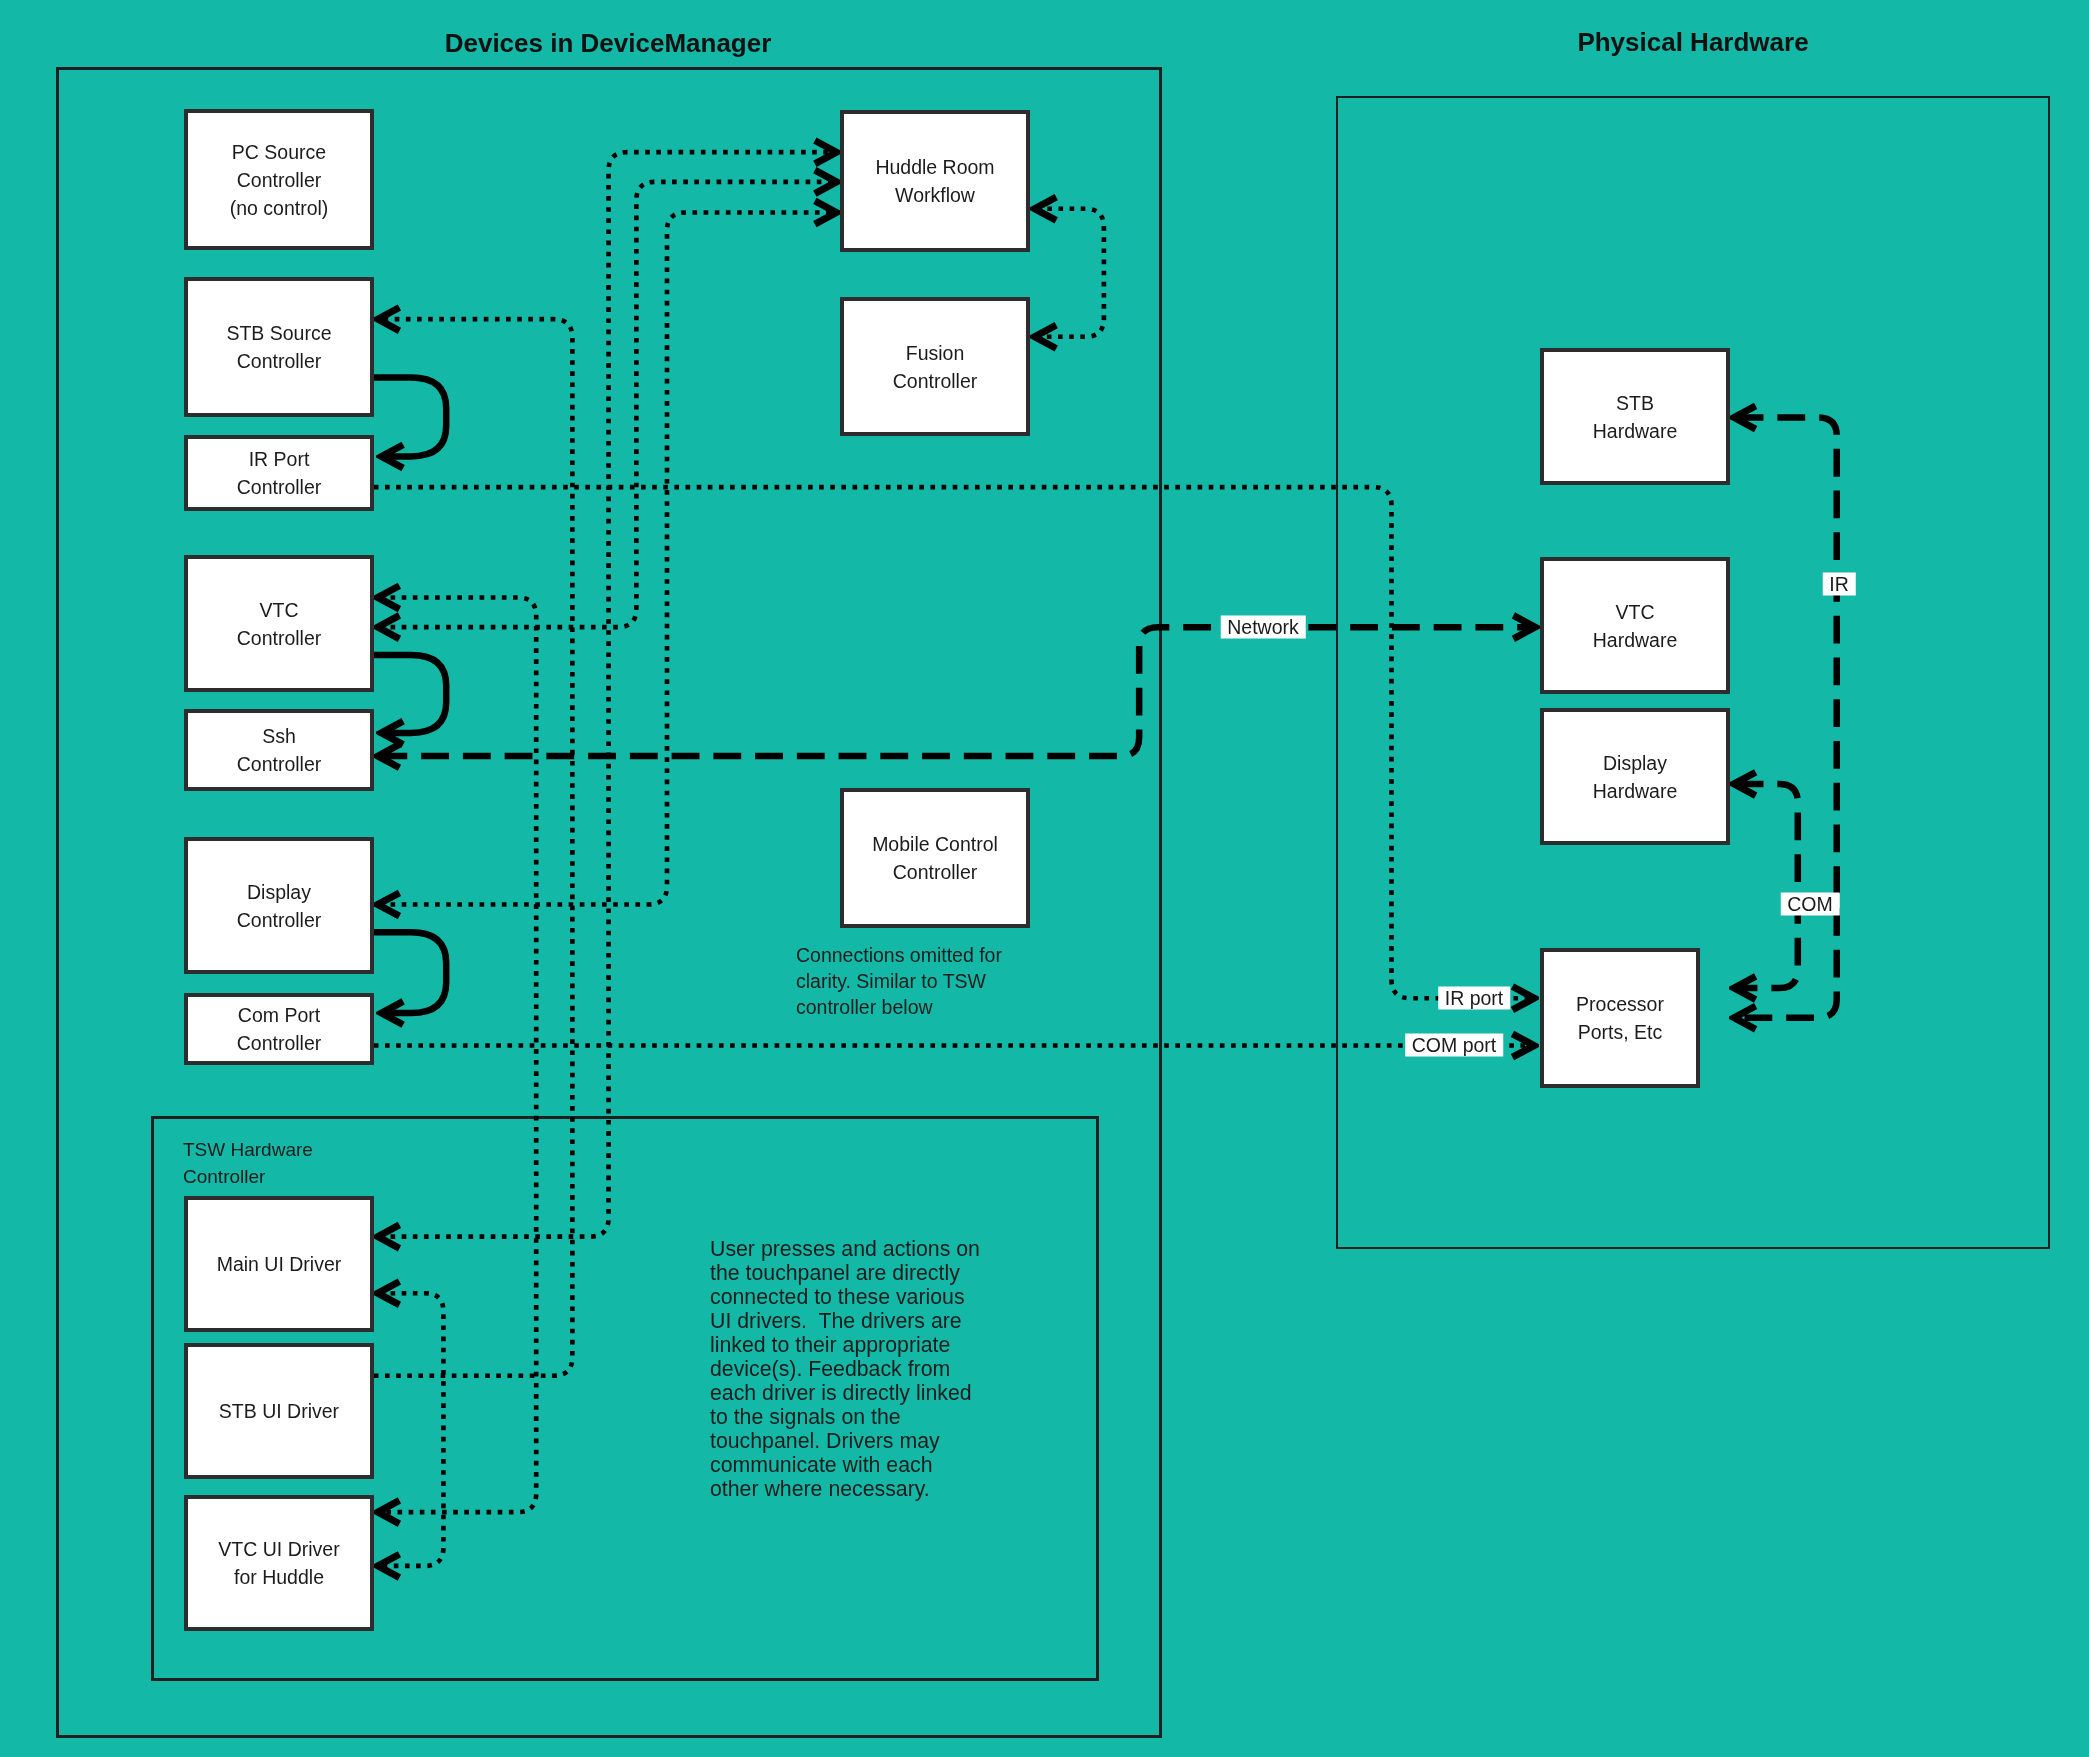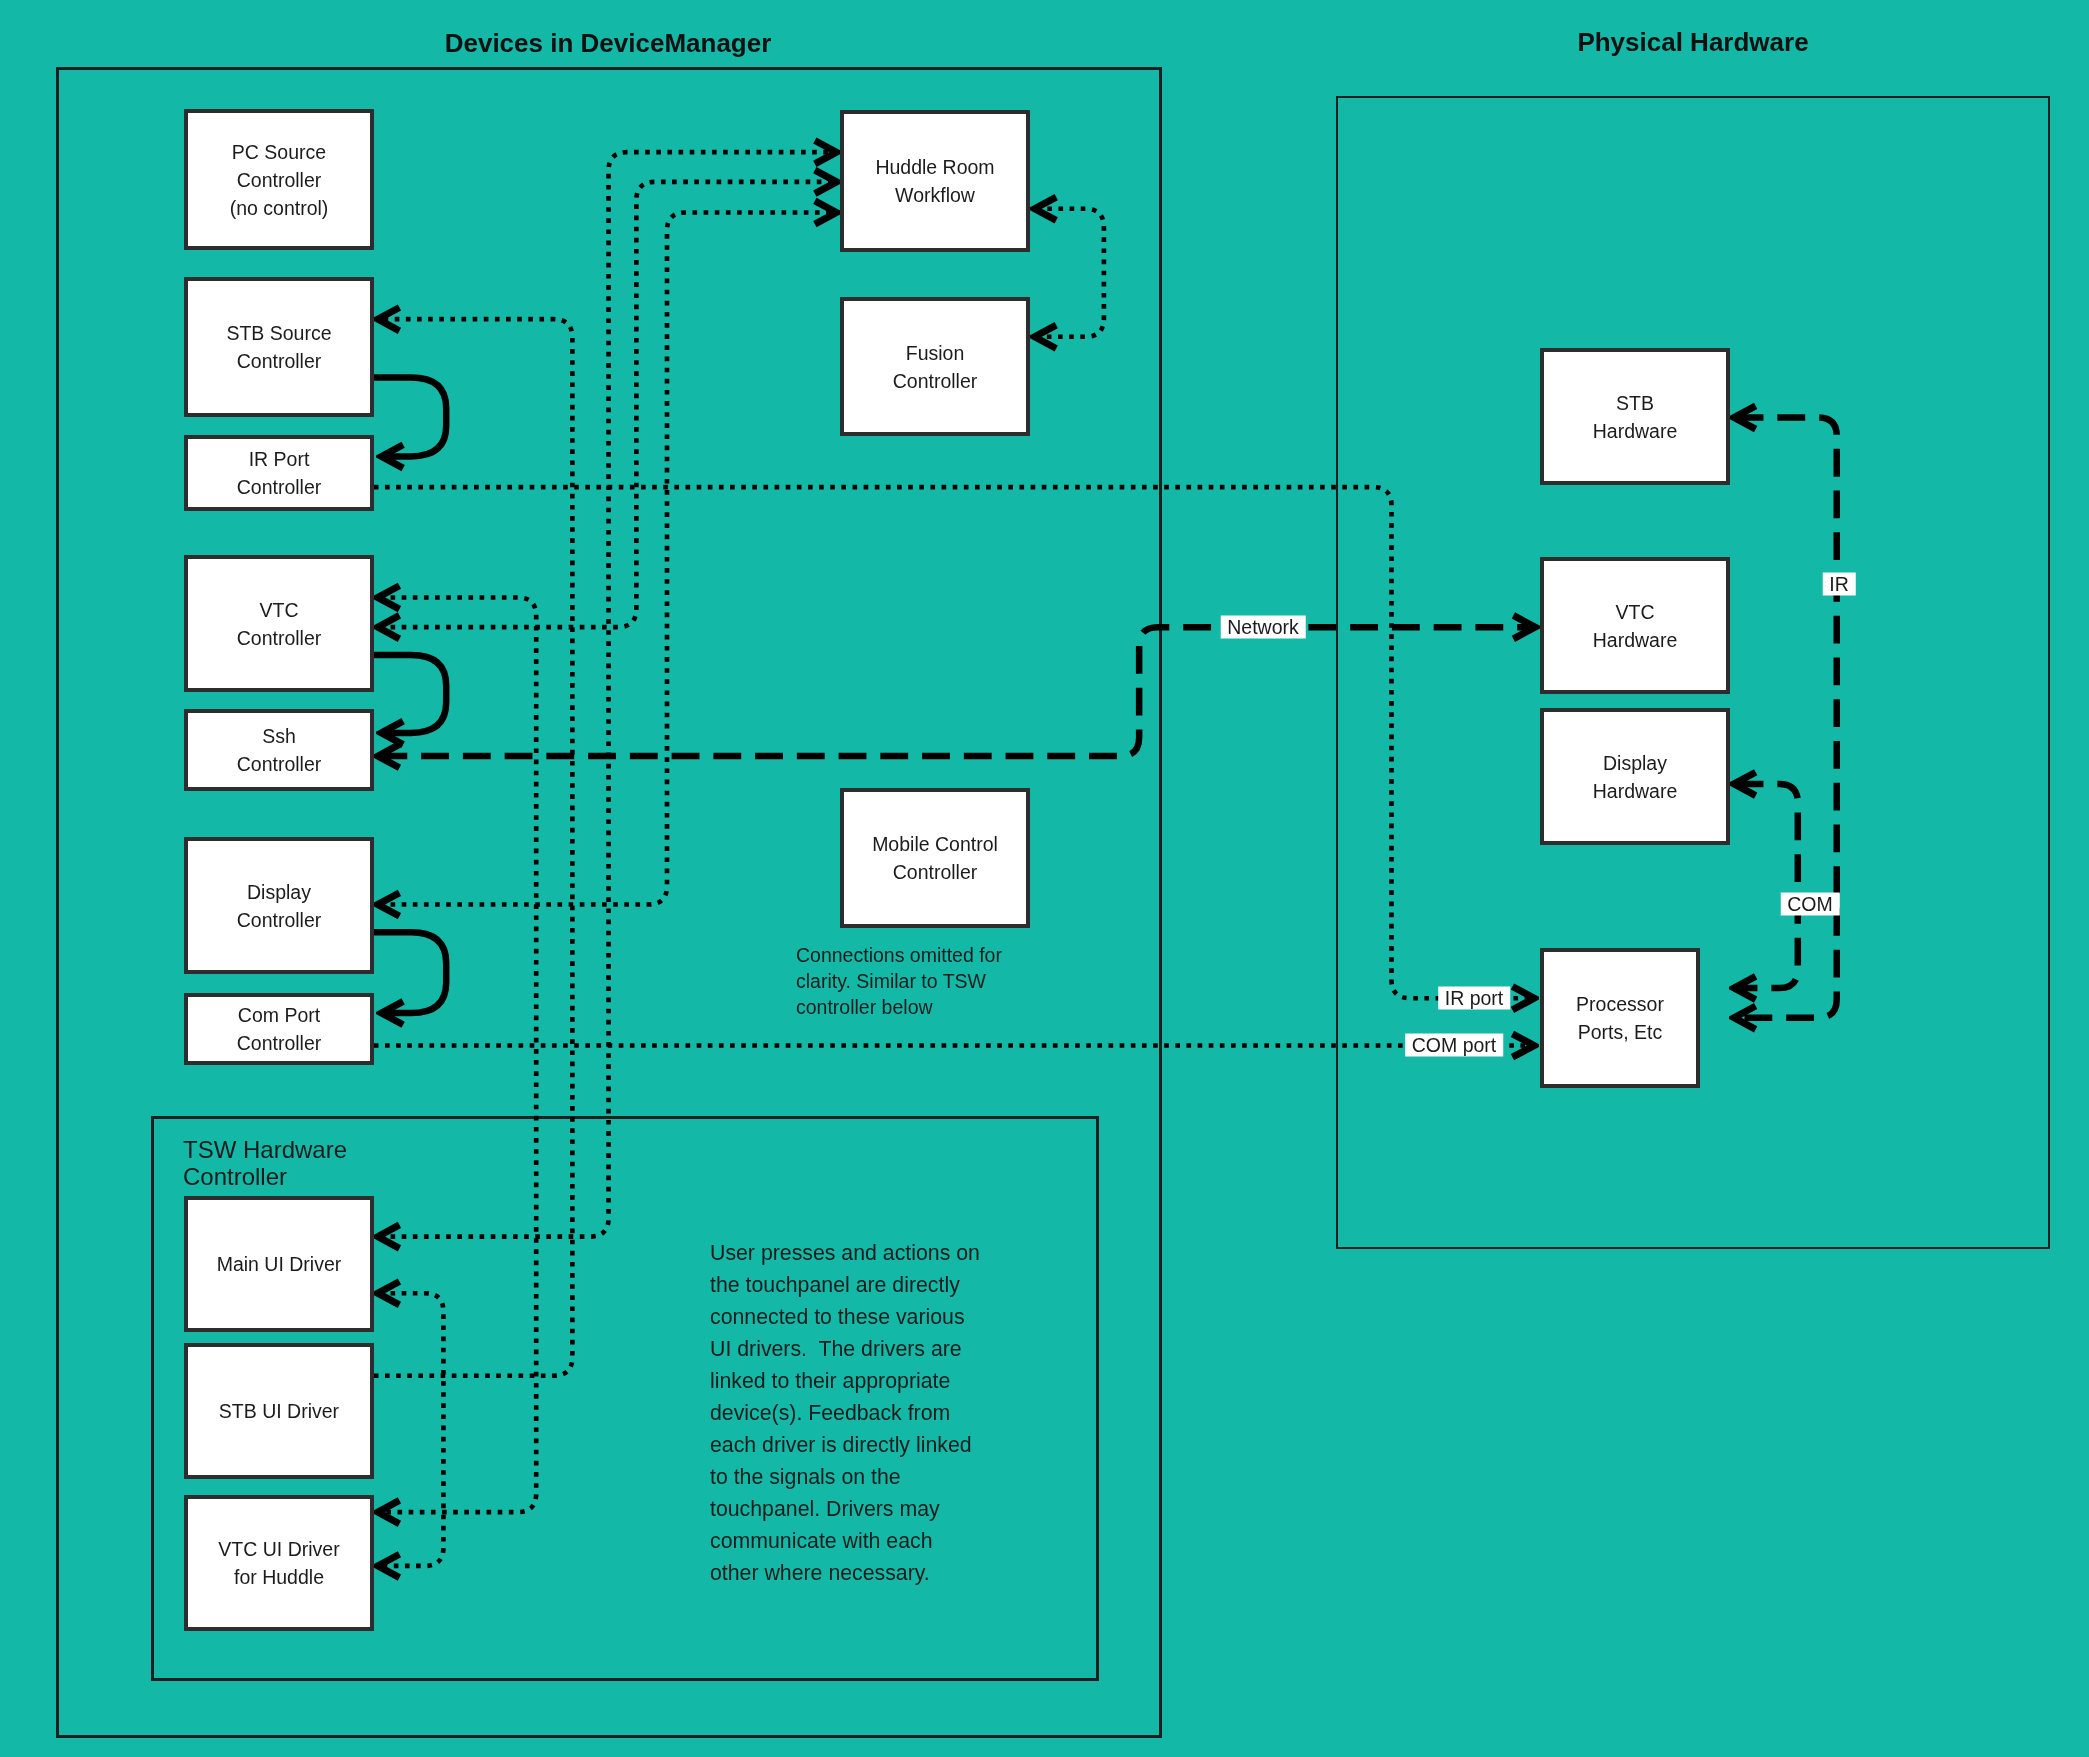--- a/index.html
+++ b/index.html
@@ -7,23 +7,23 @@
           font-family:"Liberation Sans","DejaVu Sans",sans-serif;color:#1c1c1c;overflow:hidden;}
   .title{position:absolute;text-align:center;font-weight:bold;font-size:26px;color:#111;}
   .node{position:absolute;box-sizing:border-box;border:4.6px solid #2d2d2d;background:#ffffff;
         display:flex;align-items:center;justify-content:center;text-align:center;
         font-size:19.5px;line-height:28px;white-space:pre-line;}
   .frame{position:absolute;box-sizing:border-box;border:3.7px solid #1f1f1f;background:transparent;}
   .frame.thin{border-width:2.8px;}
   svg.wires{position:absolute;left:0;top:0;pointer-events:none;}
   .wire-label{position:absolute;transform:translate(-50%,-50%);background:#ffffff;
               padding:0 6.5px;font-size:19.5px;white-space:nowrap;z-index:5;}
-  .floating-label{position:absolute;font-size:24px;line-height:27px;white-space:pre-line;}
+  .floating-label{position:absolute;font-size:19px;line-height:27px;white-space:pre-line;}
   .note{position:absolute;text-align:left;font-size:19.5px;line-height:26px;white-space:pre-line;}
-  .paragraph{position:absolute;font-size:21.3px;line-height:32px;white-space:pre-wrap;width:343px;}
+  .paragraph{position:absolute;font-size:21.3px;line-height:24px;white-space:pre-wrap;width:343px;}
   .dot{stroke:#000;stroke-width:5;fill:none;stroke-dasharray:5 7;}
   .dash{stroke:#000;stroke-width:7;fill:none;stroke-dasharray:30 15;}
   .solid{stroke:#000;stroke-width:7;fill:none;}
 </style>
 </head>
 <body>
 
 <div id="canvas">
 
   <div class="title" style="left:56px;top:28px;width:1104px;">Devices in DeviceManager</div>

